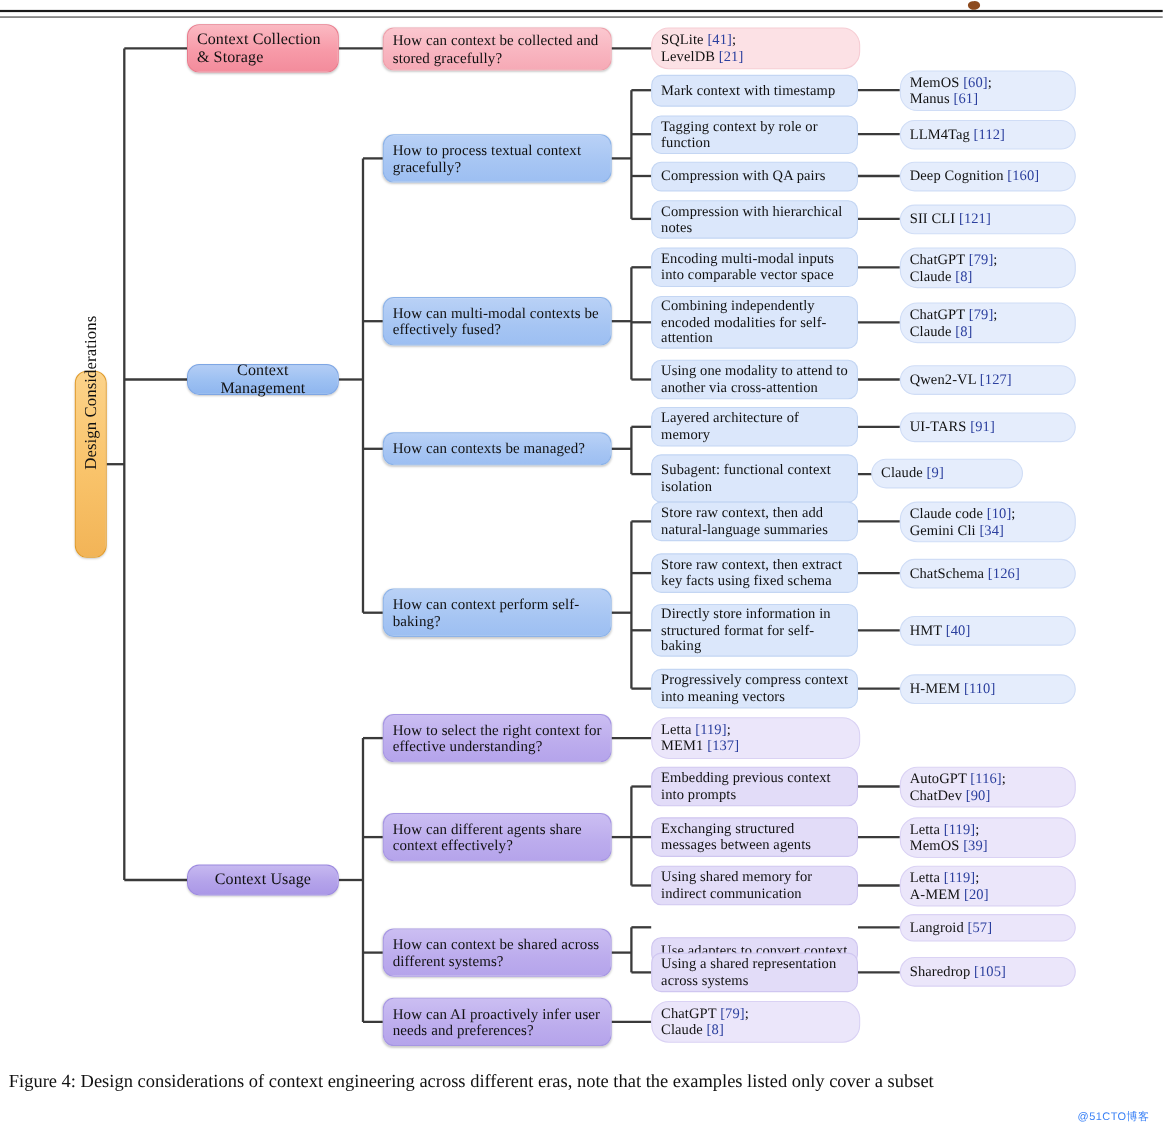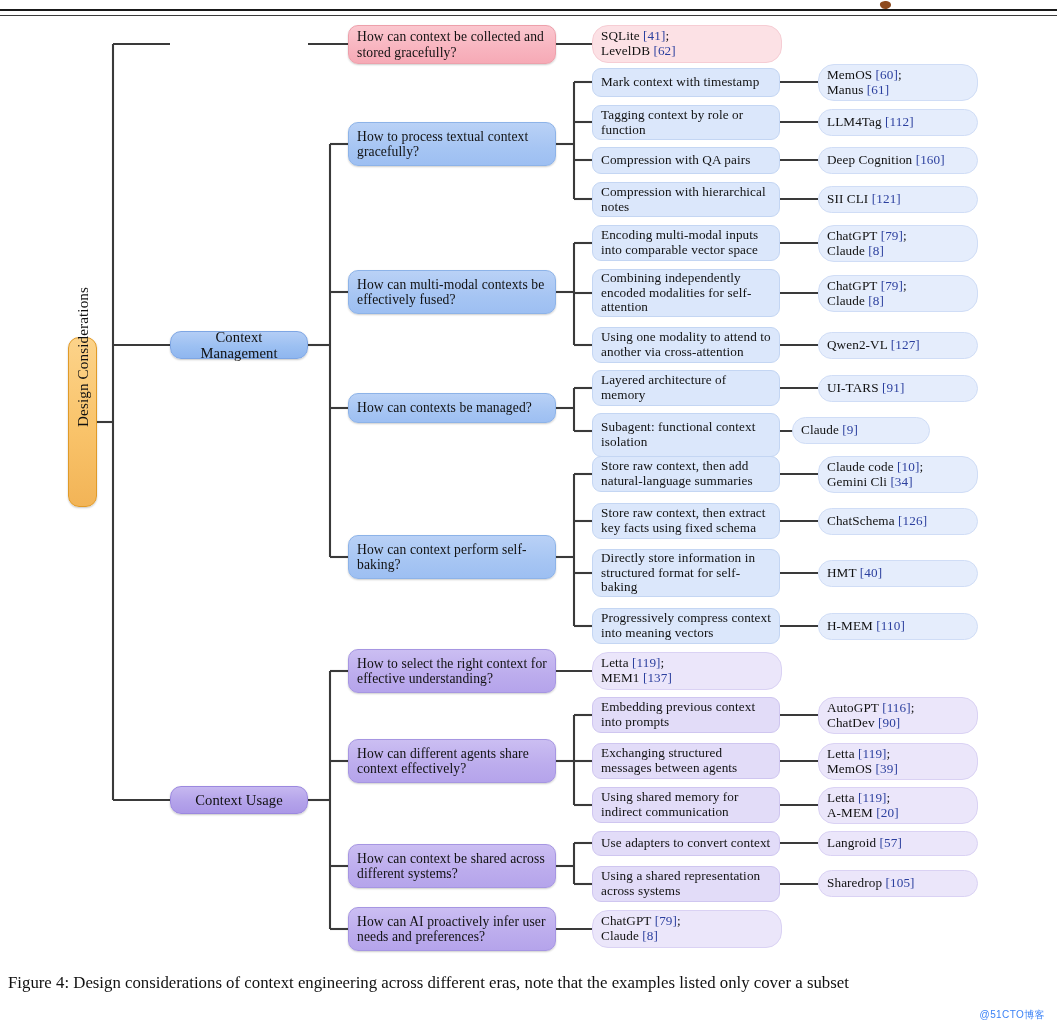--- a/index.html
+++ b/index.html
@@ -191,20 +191,23 @@
       <path d="M780,805 H818"></path>
       <path d="M780,843 H818"></path>
       <path d="M780,884 H818"></path>
     </g>
   </svg>
 
   <div class="node root" style="left:68px;top:337px;width:29px;height:170px;">
     <span class="txt">Design Considerations</span>
   </div>
 
+  <div class="node cat cat-pink" style="left:170px;top:22px;width:138px;height:44px;">
+    <span class="txt" style="text-align:left;">Context Collection<br>&amp; Storage</span>
+  </div>
 
   <div class="node cat cat-blue" style="left:170px;top:331px;width:138px;height:28px;">
     <span class="txt">Context Management</span>
   </div>
 
   <div class="node cat cat-purple" style="left:170px;top:786px;width:138px;height:28px;">
     <span class="txt">Context Usage</span>
   </div>
 
   <div class="node q q-pink" style="left:348px;top:25px;width:208px;height:39px;">
@@ -284,29 +287,29 @@
   </div>
   <div class="node m m-purple" style="left:592px;top:697px;width:188px;height:36px;">
     <span class="txt">Embedding previous context into prompts</span>
   </div>
   <div class="node m m-purple" style="left:592px;top:743px;width:188px;height:36px;">
     <span class="txt">Exchanging structured messages between agents</span>
   </div>
   <div class="node m m-purple" style="left:592px;top:787px;width:188px;height:36px;">
     <span class="txt">Using shared memory for indirect communication</span>
   </div>
-  <div class="node m m-purple" style="left:592px;top:831px;width:188px;height:25px;">
+  <div class="node m m-purple" style="left:592px;top:852px;width:188px;height:25px;">
     <span class="txt">Use adapters to convert context</span>
   </div>
   <div class="node m m-purple" style="left:592px;top:866px;width:188px;height:36px;">
     <span class="txt">Using a shared representation across systems</span>
   </div>
 
   <div class="node ex ex-pink" style="left:592px;top:25px;width:190px;height:38px;">
-    <span class="txt"><span>SQLite <span class="cite">[41]</span>;</span><br><span>LevelDB <span class="cite">[62]</span></span></span>
+    <span class="txt"><span>SQLite <span class="cite">[41]</span>;</span><br><span>LevelDB <span class="cite">[21]</span></span></span>
   </div>
 
   <div class="node ex ex-blue" style="left:818px;top:64px;width:160px;height:37px;">
     <span class="txt"><span>MemOS <span class="cite">[60]</span>;</span><br><span>Manus <span class="cite">[61]</span></span></span>
   </div>
   <div class="node ex ex-blue" style="left:818px;top:109px;width:160px;height:27px;">
     <span class="txt"><span>LLM4Tag <span class="cite">[112]</span></span></span>
   </div>
   <div class="node ex ex-blue" style="left:818px;top:147px;width:160px;height:27px;">
     <span class="txt"><span>Deep Cognition <span class="cite">[160]</span></span></span>

